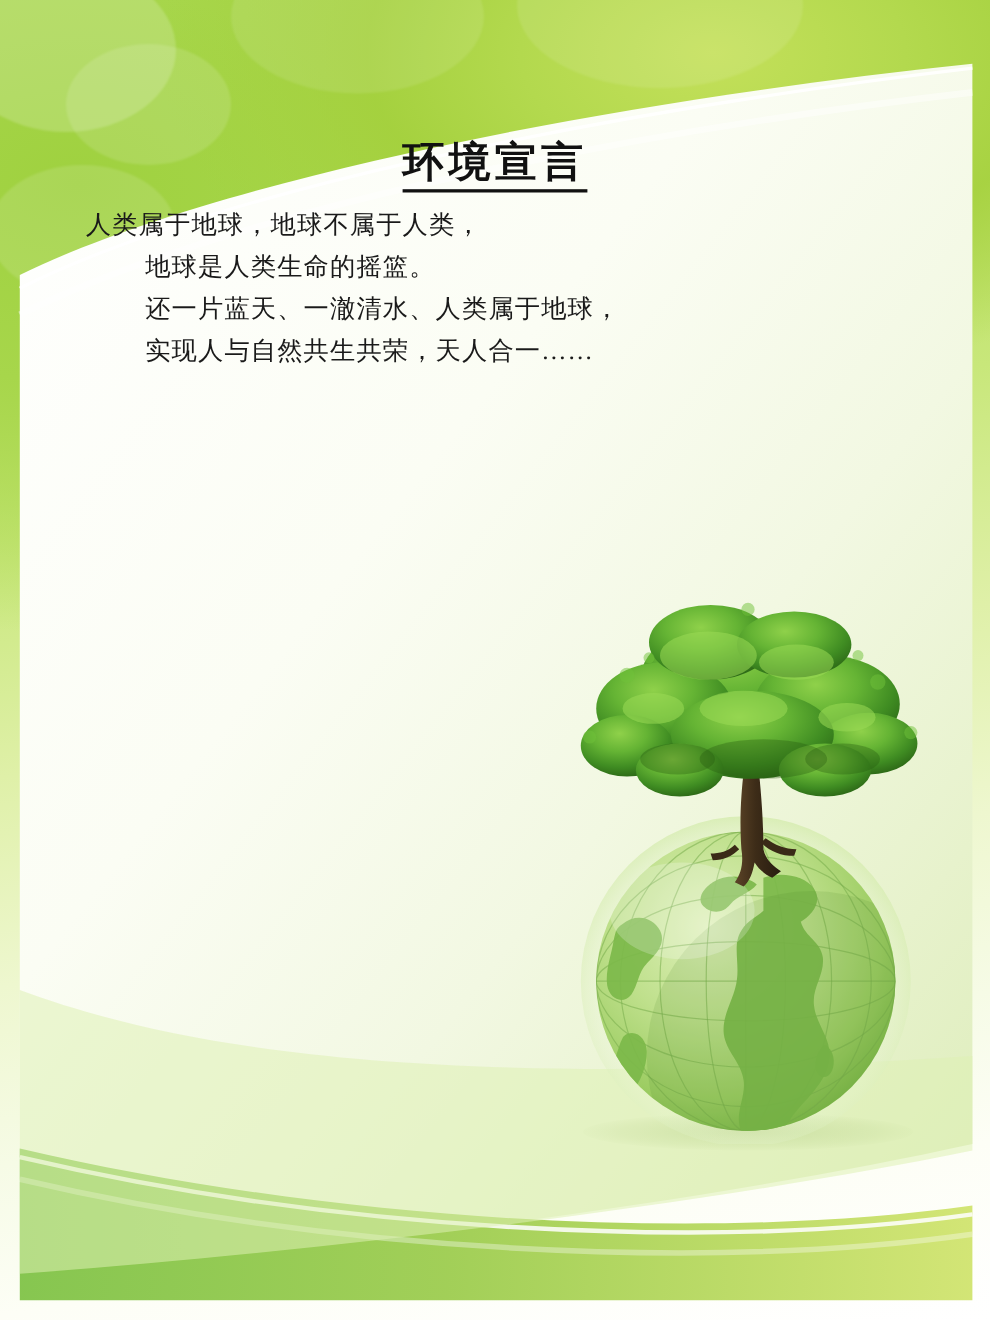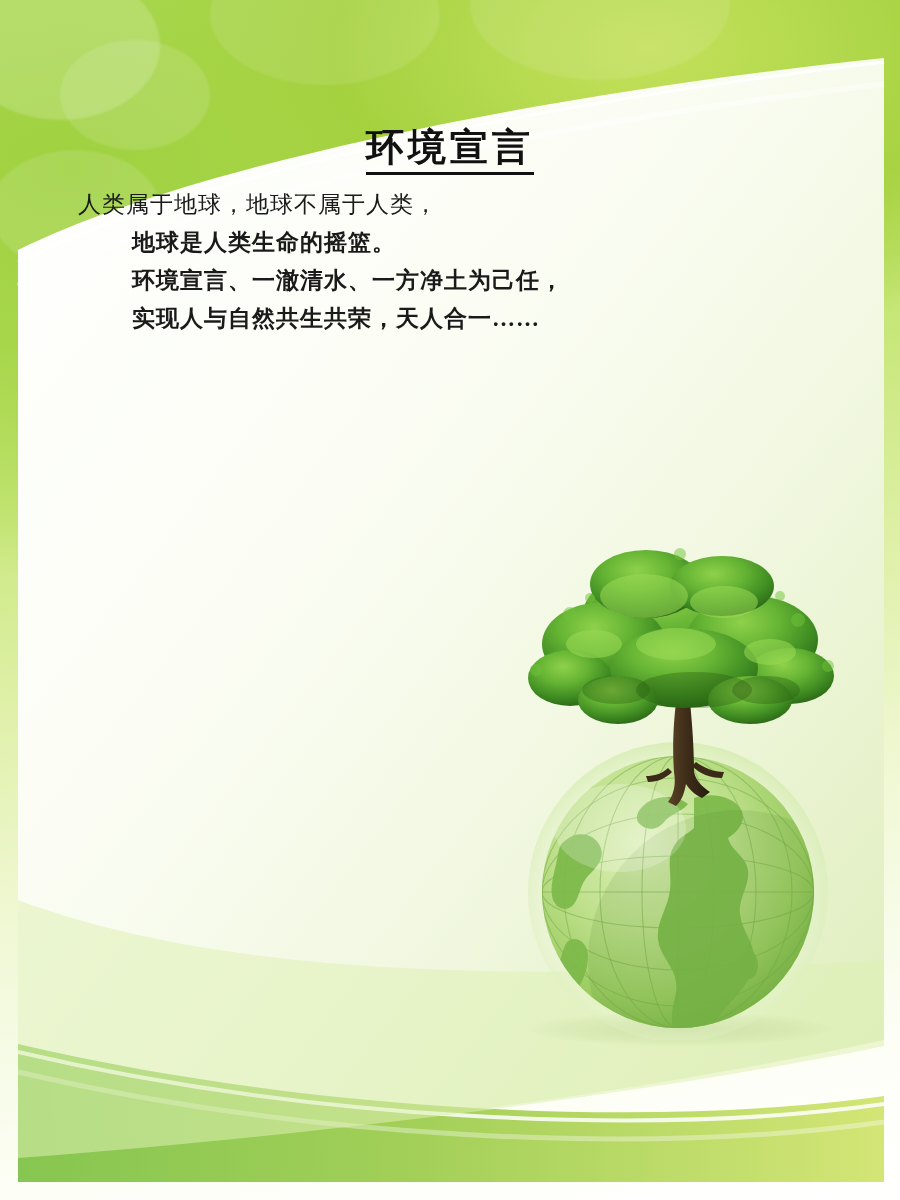--- a/index.html
+++ b/index.html
@@ -86,21 +86,20 @@
     font-size: 23px;
     line-height: 38px;
     font-family: "Liberation Serif", "DejaVu Serif", serif;
     letter-spacing: 1px;
   }
   .body-text .line {
     white-space: pre-wrap;
   }
   .body-text .line.indent {
     text-indent: 54px;
-    font-weight: bold;
   }
 
   
   .illustration {
     position: absolute;
     left: 498px;
     top: 540px;
     width: 360px;
     height: 500px;
   }
@@ -168,21 +167,21 @@
 
   <div class="content">
 
     <div class="title">
       <span>环境宣言</span>
     </div>
 
     <div class="body-text">
       <div class="line">人类属于地球，地球不属于人类，</div>
       <div class="line indent">地球是人类生命的摇篮。</div>
-      <div class="line indent">环境宣言、一澈清水、一方净土为己任，</div>
+      <div class="line indent">还一片蓝天、一澈清水、人类属于地球，</div>
       <div class="line indent">实现人与自然共生共荣，天人合一……</div>
     </div>
 
     <div class="shadow-ellipse"></div>
 
     <div class="illustration">
       <svg width="360" height="500" viewBox="0 0 360 500" xmlns="http://www.w3.org/2000/svg">
         <defs>
           <radialGradient id="globeGrad" cx="38%" cy="32%" r="72%">
             <stop offset="0%" stop-color="#dff0bb"></stop>

